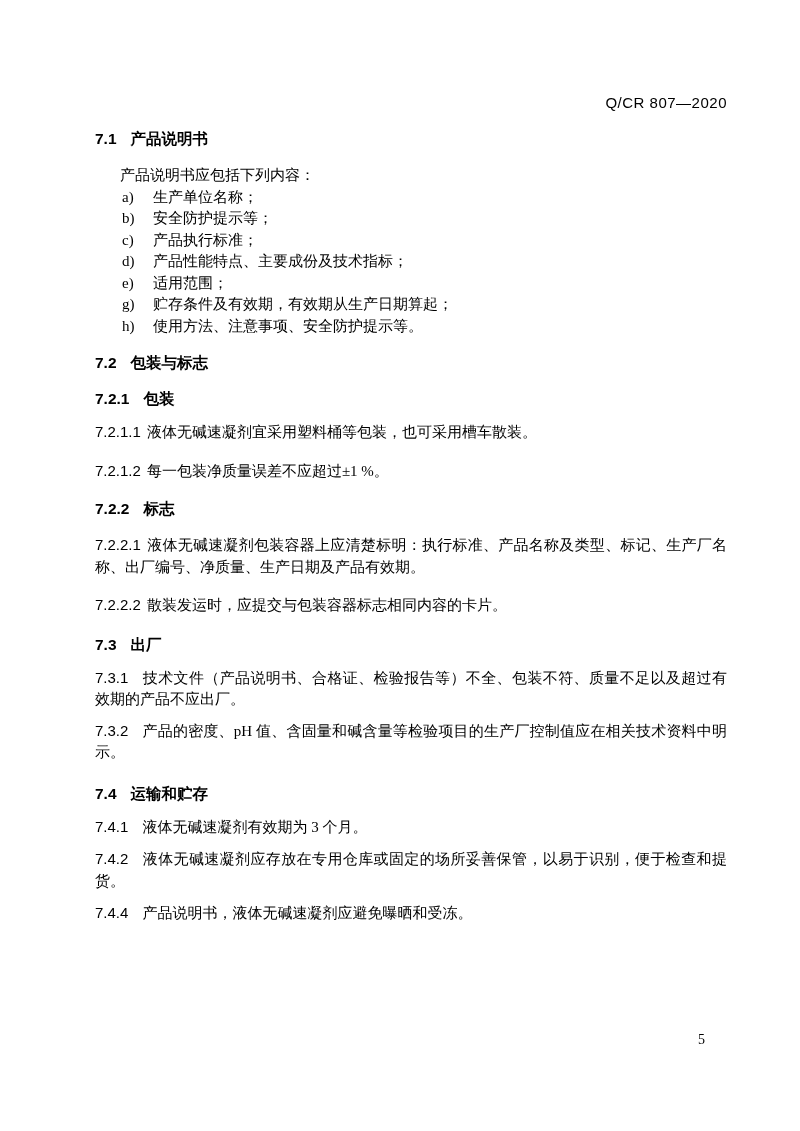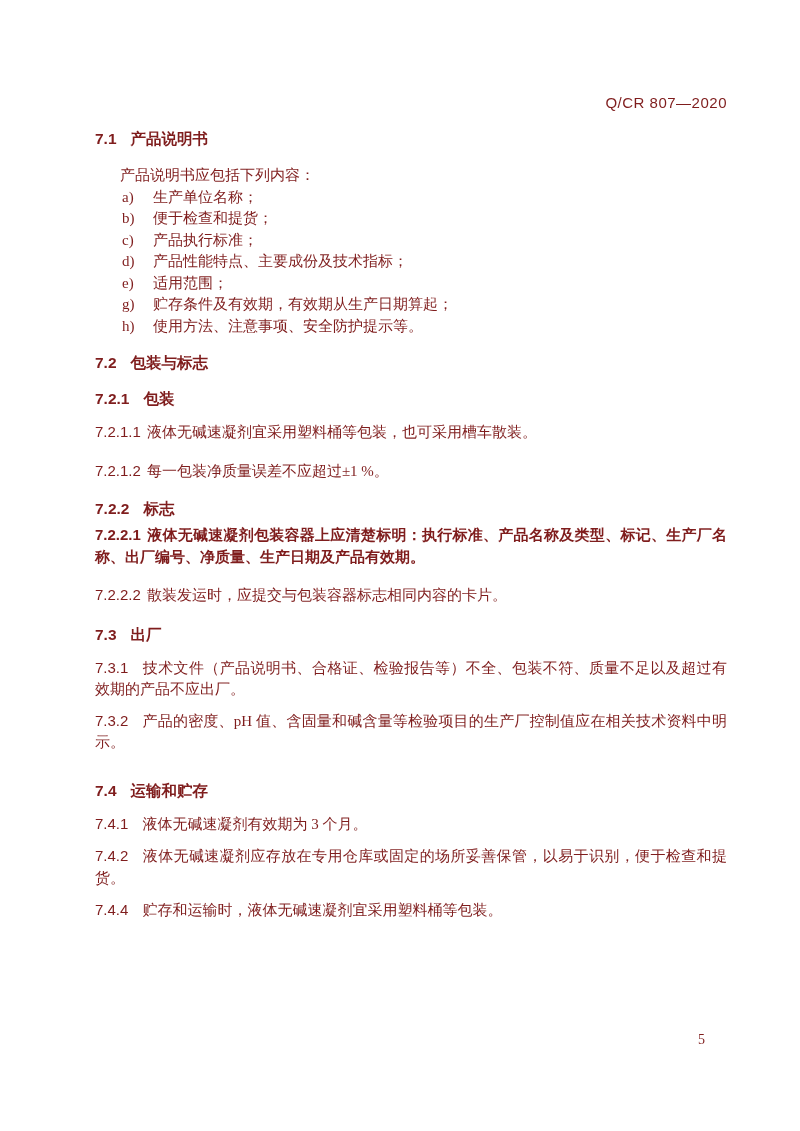--- a/index.html
+++ b/index.html
@@ -3,21 +3,21 @@
 <meta charset="utf-8">
 <style>
   html, body { margin: 0; padding: 0; background: #ffffff; }
   .page {
     position: relative;
     width: 800px;
     height: 1131px;
     box-sizing: border-box;
     background: #ffffff;
     padding: 95px 73px 0 95px;
-    color: #7f1d1d;
+    color: #000000;
     font-family: "Liberation Serif", "DejaVu Serif", serif;
     font-size: 15px;
     line-height: 21.5px;
     overflow: hidden;
   }
   .std-no {
     text-align: right;
     font-family: "Liberation Sans", "DejaVu Sans", sans-serif;
     font-size: 15px;
     letter-spacing: 0.5px;
@@ -27,37 +27,37 @@
     font-family: "Liberation Sans", "DejaVu Sans", sans-serif;
     font-size: 15.5px;
     font-weight: bold;
     line-height: 19px;
     margin: 0;
   }
   .hnum { margin-right: 14px; }
   .mt18 { margin-top: 18px; }
   .mt17 { margin-top: 17px; }
   .mt16 { margin-top: 16px; }
-  .mt19 { margin-top: 27px; }
+  .mt19 { margin-top: 20px; }
   .intro { margin: 17px 0 0 25px; }
   .list { margin-left: 27px; }
   .li { }
   .li .lab { display: inline-block; width: 31px; }
   .clause { margin: 0; text-align: justify; }
   .clause .cnum {
     font-family: "Liberation Sans", "DejaVu Sans", sans-serif;
     white-space: nowrap;
   }
   .g-sm { margin-right: 6px; }
   .g-lg { margin-right: 14px; }
   .c-after-hd { margin-top: 13px; }
   .c-follow { margin-top: 16px; }
   .c-sep { margin-top: 10px; }
   .c-sep9 { margin-top: 9px; }
-  .c-after-hd6 { margin-top: 6px; font-weight: bold; }
+  .c-after-hd6 { margin-top: 16px; }
   .page-no {
     position: absolute;
     left: 698px;
     top: 1032px;
     font-size: 14px;
     line-height: 16px;
   }
 </style>
 </head>
 <body>
@@ -65,21 +65,21 @@
 <div class="page">
 
   <div class="std-no">Q/CR 807—2020</div>
 
   <p class="hd mt18"><span class="hnum">7.1</span><span>产品说明书</span></p>
 
   <p class="intro">产品说明书应包括下列内容：</p>
 
   <div class="list">
     <div class="li"><span class="lab">a)</span><span>生产单位名称；</span></div>
-    <div class="li"><span class="lab">b)</span><span>便于检查和提货；</span></div>
+    <div class="li"><span class="lab">b)</span><span>安全防护提示等；</span></div>
     <div class="li"><span class="lab">c)</span><span>产品执行标准；</span></div>
     <div class="li"><span class="lab">d)</span><span>产品性能特点、主要成份及技术指标；</span></div>
     <div class="li"><span class="lab">e)</span><span>适用范围；</span></div>
     <div class="li"><span class="lab">g)</span><span>贮存条件及有效期，有效期从生产日期算起；</span></div>
     <div class="li"><span class="lab">h)</span><span>使用方法、注意事项、安全防护提示等。</span></div>
   </div>
 
   <p class="hd mt16"><span class="hnum">7.2</span><span>包装与标志</span></p>
 
   <p class="hd mt17"><span class="hnum">7.2.1</span><span>包装</span></p>
@@ -94,17 +94,17 @@
 
   <p class="hd mt18"><span class="hnum">7.3</span><span>出厂</span></p>
 
   <p class="clause c-after-hd"><span class="cnum g-lg">7.3.1</span><span>技术文件（产品说明书、合格证、检验报告等）不全、包装不符、质量不足以及超过有效期的产品不应出厂。</span></p>
   <p class="clause c-sep9"><span class="cnum g-lg">7.3.2</span><span>产品的密度、pH 值、含固量和碱含量等检验项目的生产厂控制值应在相关技术资料中明示。</span></p>
 
   <p class="hd mt19"><span class="hnum">7.4</span><span>运输和贮存</span></p>
 
   <p class="clause c-after-hd"><span class="cnum g-lg">7.4.1</span><span>液体无碱速凝剂有效期为 3 个月。</span></p>
   <p class="clause c-sep"><span class="cnum g-lg">7.4.2</span><span>液体无碱速凝剂应存放在专用仓库或固定的场所妥善保管，以易于识别，便于检查和提货。</span></p>
-  <p class="clause c-sep"><span class="cnum g-lg">7.4.4</span><span>贮存和运输时，液体无碱速凝剂宜采用塑料桶等包装。</span></p>
+  <p class="clause c-sep"><span class="cnum g-lg">7.4.4</span><span>产品说明书，液体无碱速凝剂应避免曝晒和受冻。</span></p>
 
   <div class="page-no">5</div>
 
 </div>
 
 </body></html>

